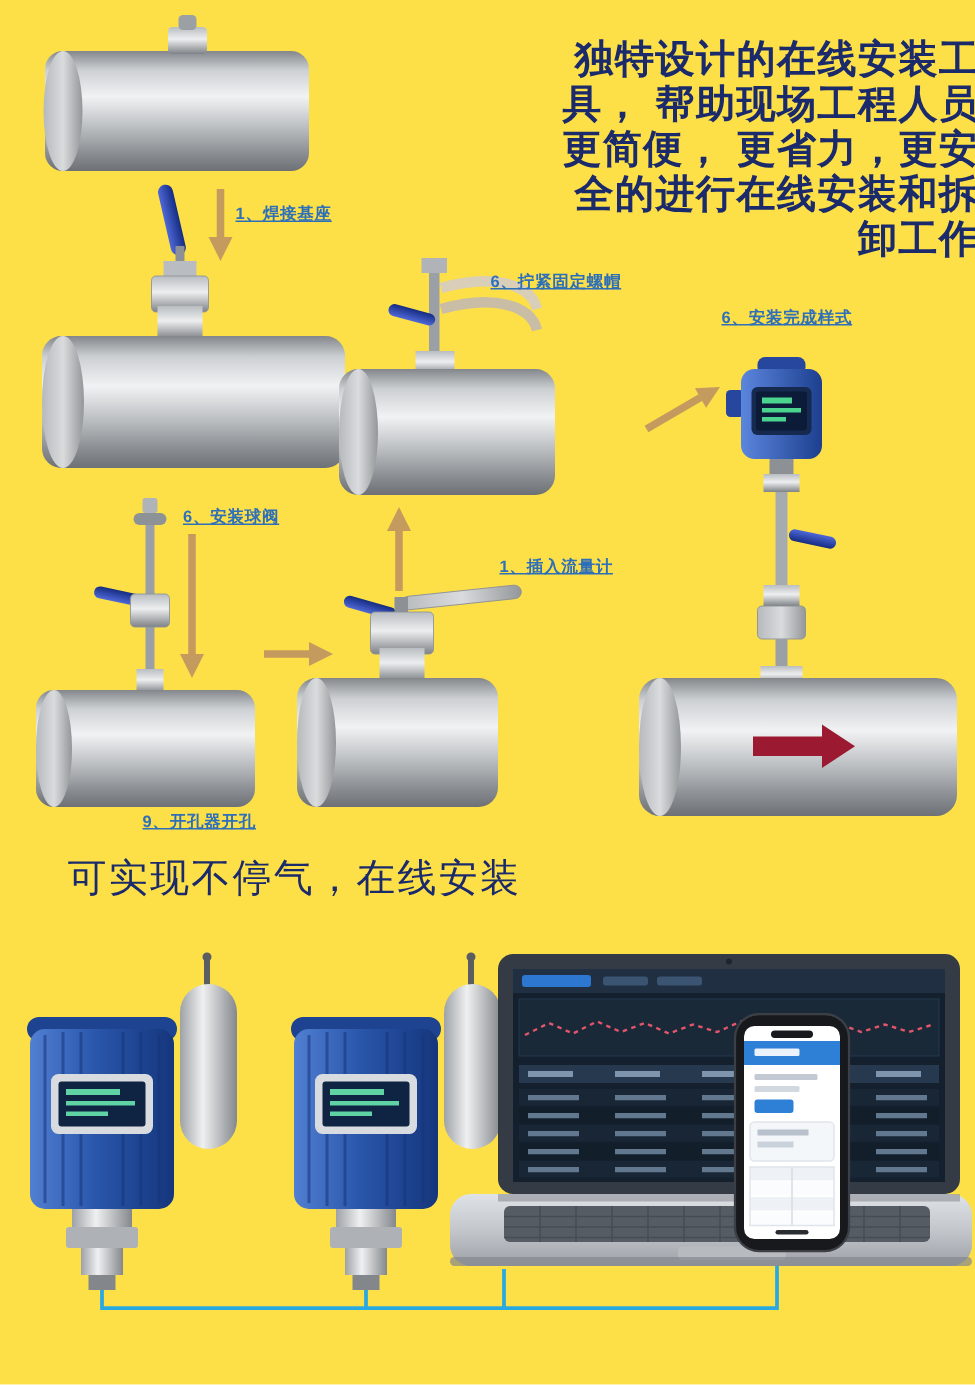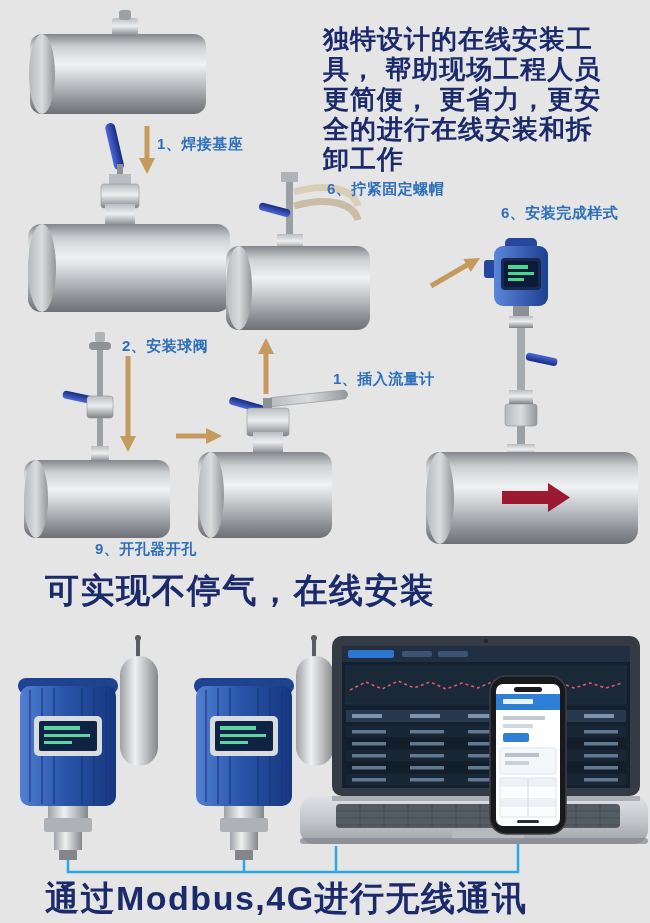--- a/index.html
+++ b/index.html
@@ -1,28 +1,28 @@
 <!DOCTYPE html>
 <html><head>
 <meta charset="utf-8">
 <style>
   html,body{margin:0;padding:0;background:#ffffff;}
-  .canvas{position:relative;width:650px;height:923px;background:#e5e5e5;overflow:hidden;
-          font-family:"Liberation Sans","DejaVu Sans",sans-serif;}
+  .canvas{position:relative;width:650px;height:923px;background:#fde047;overflow:hidden;
+          font-family:"Liberation Sans","DejaVu Sans",sans-serif;text-align:right;}
   svg{position:absolute;left:0;display:block;}
   .top-svg{top:0;}
   .bottom-svg{top:620px;}
   .intro{position:absolute;left:323px;top:24px;width:330px;font-size:26px;line-height:30px;
          font-weight:600;color:#1b2a6b;white-space:pre-line;letter-spacing:1px;z-index:5;}
-  .step-label{position:absolute;font-size:15px;font-weight:700;color:#2e6fba;
-              letter-spacing:0.5px;z-index:5;}
-  .caption{position:absolute;font-size:34px;font-weight:700;color:#1b2a6b;
+  .step-label{position:absolute;font-size:11px;font-weight:700;color:#2e6fba;
+              letter-spacing:0.5px;z-index:5;text-decoration:underline;}
+  .caption{position:absolute;font-size:26px;font-weight:400;color:#1b2a6b;
            letter-spacing:1.5px;z-index:5;}
   .s1{left:157px;top:135px;} .s2{left:122px;top:337px;} .s3{left:95px;top:540px;}
-  .s4{left:333px;top:370px;} .s5{left:327px;top:180px;} .s6{left:501px;top:204px;}
+  .s4{left:333px;top:370px;} .s5{left:327px;top:180px;} .s6{left:481px;top:204px;}
   .cap-mid{left:45px;top:568px;} .cap-bottom{left:45px;top:876px;}
 </style>
 </head>
 <body>
 
 <div class="canvas">
 
   <svg class="top-svg" width="650" height="575" viewBox="0 0 650 575">
     <defs>
       <linearGradient id="pg" x1="0" y1="0" x2="0" y2="1">
@@ -175,27 +175,26 @@
       </g>
     </g>
   </svg>
 
   <div class="intro">独特设计的在线安装工
 具， 帮助现场工程人员
 更简便， 更省力，更安
 全的进行在线安装和拆
 卸工作</div>
   <div class="step-label s1">1、焊接基座</div>
-  <div class="step-label s2">2、安装球阀</div>
+  <div class="step-label s2">6、安装球阀</div>
   <div class="step-label s3">9、开孔器开孔</div>
   <div class="step-label s4">1、插入流量计</div>
   <div class="step-label s5">6、拧紧固定螺帽</div>
   <div class="step-label s6">6、安装完成样式</div>
   <div class="caption cap-mid">可实现不停气，在线安装</div>
-  <div class="caption cap-bottom">通过Modbus,4G进行无线通讯</div>
 
   <svg class="bottom-svg" width="650" height="270" viewBox="0 0 650 270">
     <defs>
       <linearGradient id="bluebody" x1="0" y1="0" x2="1" y2="0">
         <stop offset="0" stop-color="#517fd2"></stop>
           <stop offset="0.45" stop-color="#2a57ab"></stop>
         <stop offset="1" stop-color="#15367d"></stop>
       </linearGradient>
       <linearGradient id="steel2" x1="0" y1="0" x2="1" y2="0">
         <stop offset="0" stop-color="#9ea2a6"></stop>

